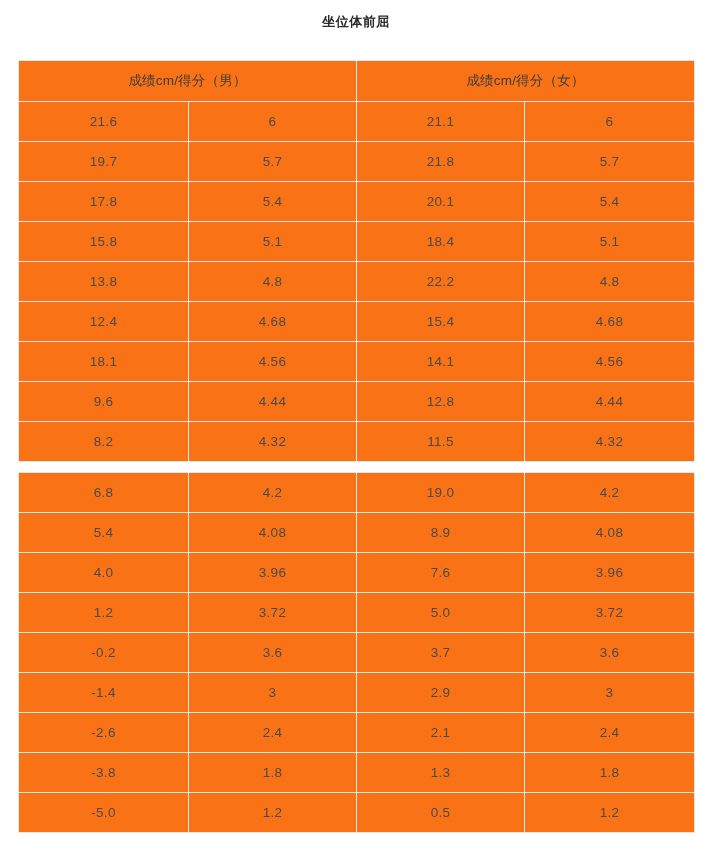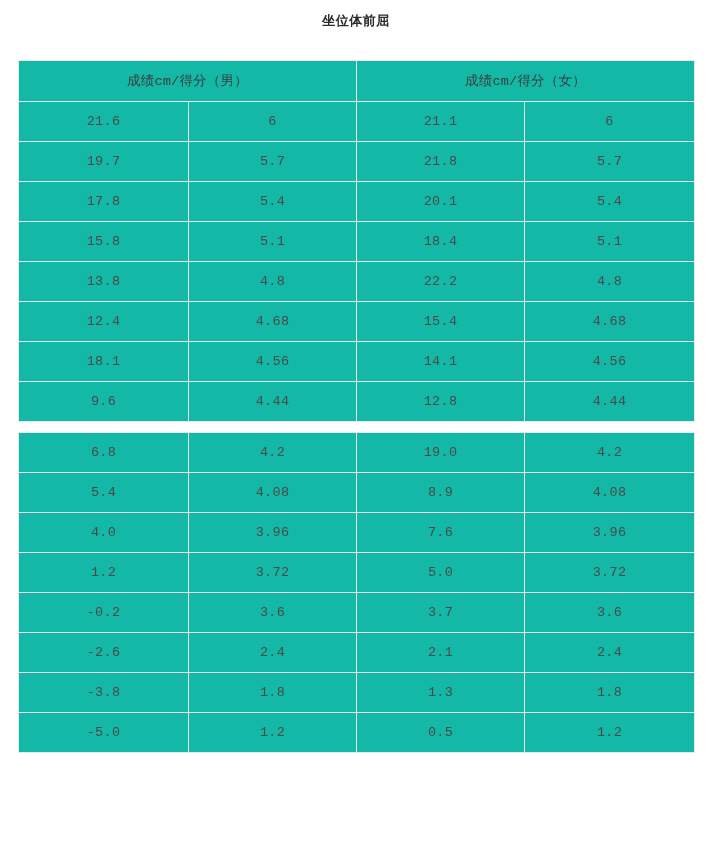--- a/index.html
+++ b/index.html
@@ -14,21 +14,20 @@
     font-family: "Liberation Sans", "DejaVu Sans", sans-serif;
     color: #333333;
     overflow: hidden;
   }
 
   .page {
     position: relative;
     width: 712px;
     height: 823px;
     box-sizing: border-box;
-    font-family: Liberation Mono, monospace;
   }
 
   .page-title {
     text-align: center;
     font-size: 13px;
     font-weight: bold;
     color: #2b2b2b;
     letter-spacing: 0.5px;
     padding-top: 13px;
     padding-bottom: 0;
@@ -36,21 +35,21 @@
   }
 
   .table-wrap {
     margin: 0 18px;
   }
 
   table.score-table {
     width: 676px;
     border-collapse: collapse;
     table-layout: fixed;
-    background: #14b8a6;
+    background: #f97316;
     padding-left: 16px;
   }
 
   table.score-table.first {
     margin-top: 29px;
   }
 
   table.score-table.second {
     margin-top: 10px;
   }
@@ -148,20 +147,26 @@
             <td class="data-cell">4.56</td>
             <td class="data-cell">14.1</td>
             <td class="data-cell">4.56</td>
           </tr>
           <tr>
             <td class="data-cell">9.6</td>
             <td class="data-cell">4.44</td>
             <td class="data-cell">12.8</td>
             <td class="data-cell">4.44</td>
           </tr>
+          <tr>
+            <td class="data-cell">8.2</td>
+            <td class="data-cell">4.32</td>
+            <td class="data-cell">11.5</td>
+            <td class="data-cell">4.32</td>
+          </tr>
         </tbody>
     </table>
 
     <table class="score-table second">
       <colgroup>
         <col class="c1">
           <col class="c2">
           <col class="c3">
           <col class="c4">
       </colgroup>
@@ -190,20 +195,26 @@
             <td class="data-cell">5.0</td>
             <td class="data-cell">3.72</td>
           </tr>
           <tr>
             <td class="data-cell">-0.2</td>
             <td class="data-cell">3.6</td>
             <td class="data-cell">3.7</td>
             <td class="data-cell">3.6</td>
           </tr>
           <tr>
+            <td class="data-cell">-1.4</td>
+            <td class="data-cell">3</td>
+            <td class="data-cell">2.9</td>
+            <td class="data-cell">3</td>
+          </tr>
+          <tr>
             <td class="data-cell">-2.6</td>
             <td class="data-cell">2.4</td>
             <td class="data-cell">2.1</td>
             <td class="data-cell">2.4</td>
           </tr>
           <tr>
             <td class="data-cell">-3.8</td>
             <td class="data-cell">1.8</td>
             <td class="data-cell">1.3</td>
             <td class="data-cell">1.8</td>

